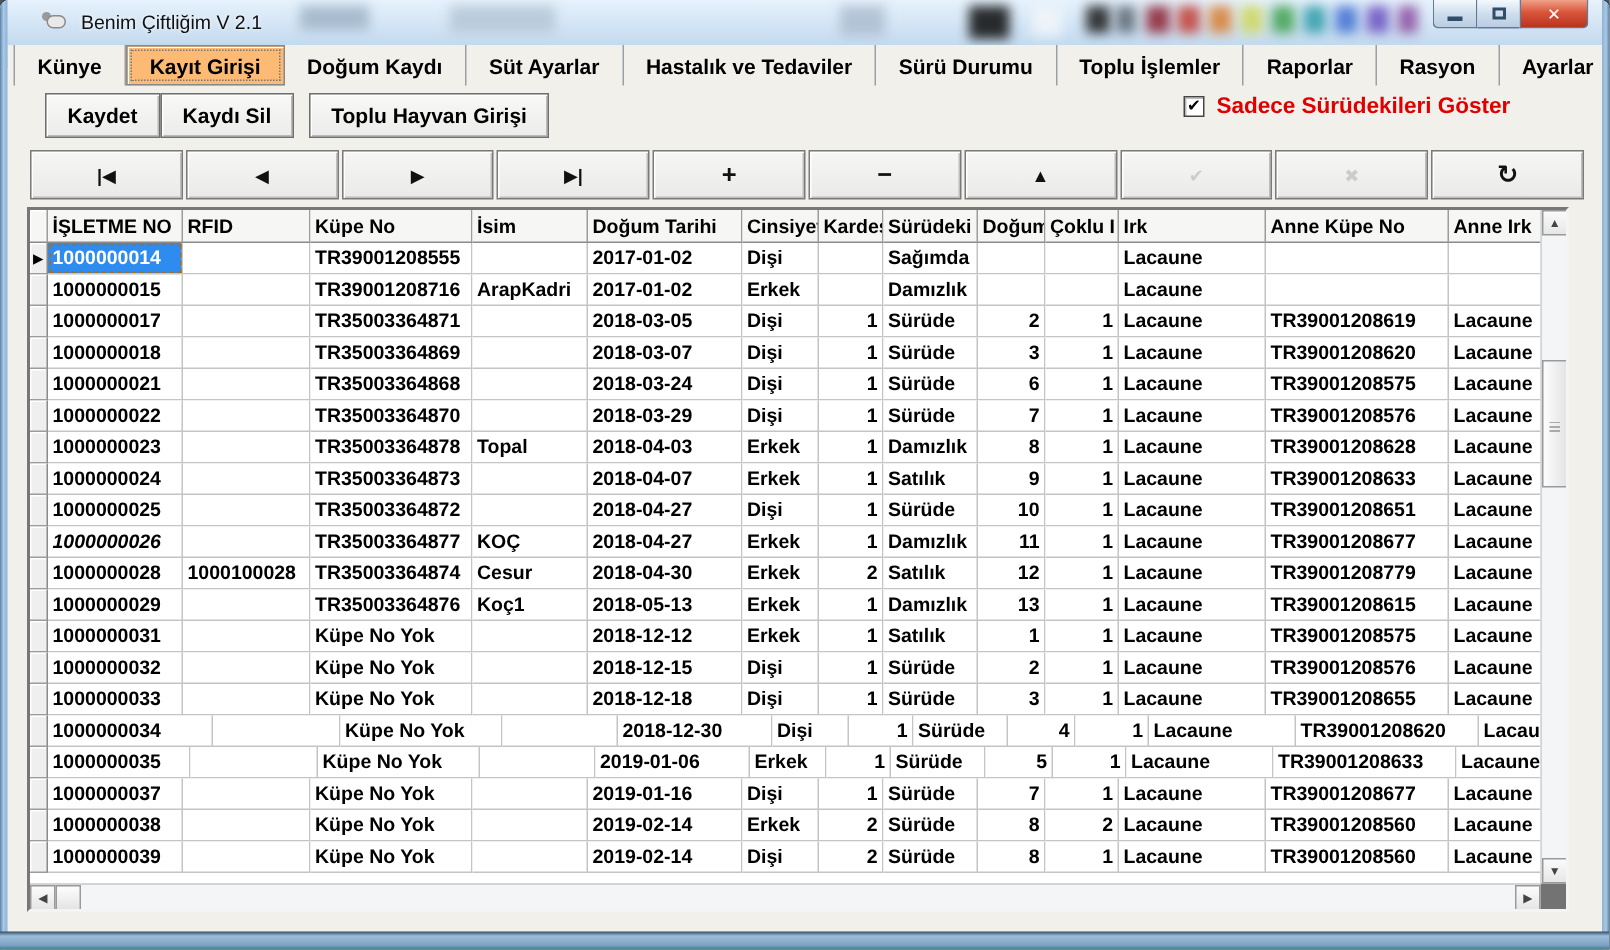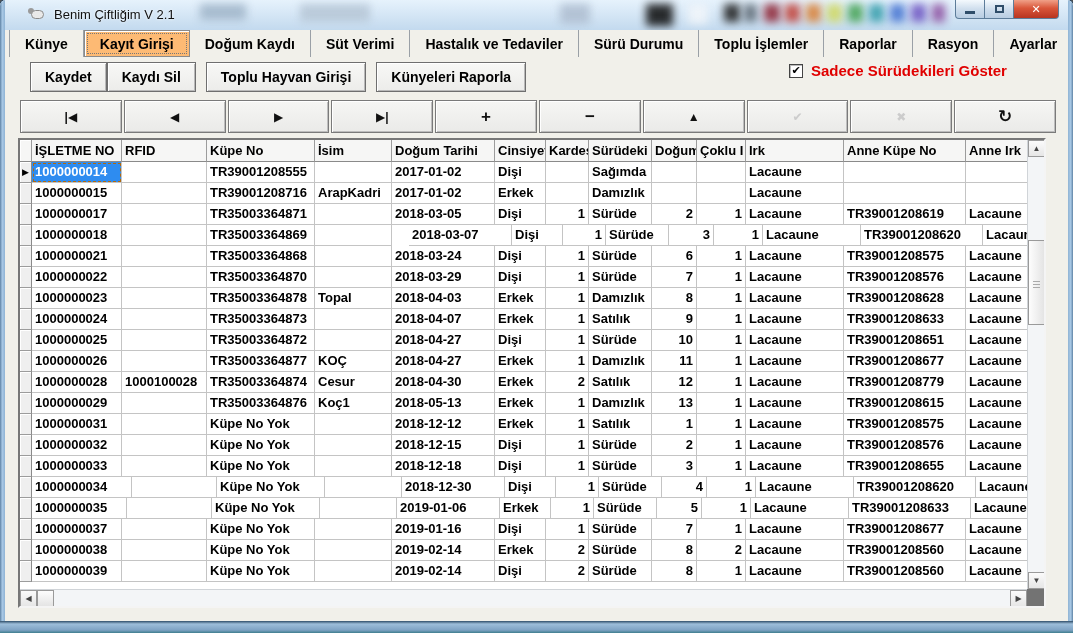--- a/index.html
+++ b/index.html
@@ -139,34 +139,33 @@
       <div class="wbtn close">
           <span>✕</span>
         </div>
     </div>
   </div>
 
   <div id="tab-bar">
       <div class="tab">Künye</div>
       <div class="tab active">Kayıt Girişi</div>
       <div class="tab">Doğum Kaydı</div>
-      <div class="tab">Süt Verimi</div>
+      <div class="tab">Süt Ayarlar</div>
       <div class="tab">Hastalık ve Tedaviler</div>
       <div class="tab">Sürü Durumu</div>
       <div class="tab">Toplu İşlemler</div>
       <div class="tab">Raporlar</div>
       <div class="tab">Rasyon</div>
       <div class="tab">Ayarlar</div>
     </div>
 
   <div id="action-row">
       <div class="btn">Kaydet</div>
       <div class="btn">Kaydı Sil</div>
       <div class="btn sp">Toplu Hayvan Girişi</div>
-      <div class="btn sp">Künyeleri Raporla</div>
     </div>
 
   <div id="filter-box">
     <div id="herd-checkbox" class="checked">
         <span class="mark">✔</span>
       </div>
     <div id="herd-label" style="color: rgb(224, 0, 0);">Sadece Sürüdekileri Göster</div>
   </div>
 
   <div id="navigator">
@@ -250,21 +249,21 @@
             <div class="gcell" style="width: 98px;">Lacaune</div>
             <div class="gcell" style="width: 122px;">TR39001208619</div>
             <div class="gcell" style="width: 70px;">Lacaune</div>
           </div>
           <div class="grow">
             <div class="gcell ind"></div>
             <div class="gcell" style="width: 90px;">1000000018</div>
             <div class="gcell" style="width: 85px;"></div>
             <div class="gcell" style="width: 108px;">TR35003364869</div>
             <div class="gcell" style="width: 77px;"></div>
-            <div class="gcell" style="width: 103px; margin-left: 17px;">2018-03-07</div>
+            <div class="gcell" style="width: 103px;">2018-03-07</div>
             <div class="gcell" style="width: 51px;">Dişi</div>
             <div class="gcell num" style="width: 43px;">1</div>
             <div class="gcell" style="width: 63px;">Sürüde</div>
             <div class="gcell num" style="width: 45px;">3</div>
             <div class="gcell num" style="width: 49px;">1</div>
             <div class="gcell" style="width: 98px;">Lacaune</div>
             <div class="gcell" style="width: 122px;">TR39001208620</div>
             <div class="gcell" style="width: 70px;">Lacaune</div>
           </div>
           <div class="grow">
@@ -342,21 +341,21 @@
             <div class="gcell num" style="width: 43px;">1</div>
             <div class="gcell" style="width: 63px;">Sürüde</div>
             <div class="gcell num" style="width: 45px;">10</div>
             <div class="gcell num" style="width: 49px;">1</div>
             <div class="gcell" style="width: 98px;">Lacaune</div>
             <div class="gcell" style="width: 122px;">TR39001208651</div>
             <div class="gcell" style="width: 70px;">Lacaune</div>
           </div>
           <div class="grow">
             <div class="gcell ind"></div>
-            <div class="gcell" style="width: 90px;">1000000026</div>
+            <div class="gcell" style="width: 90px; font-style: italic;">1000000026</div>
             <div class="gcell" style="width: 85px;"></div>
             <div class="gcell" style="width: 108px;">TR35003364877</div>
             <div class="gcell" style="width: 77px;">KOÇ</div>
             <div class="gcell" style="width: 103px;">2018-04-27</div>
             <div class="gcell" style="width: 51px;">Erkek</div>
             <div class="gcell num" style="width: 43px;">1</div>
             <div class="gcell" style="width: 63px;">Damızlık</div>
             <div class="gcell num" style="width: 45px;">11</div>
             <div class="gcell num" style="width: 49px;">1</div>
             <div class="gcell" style="width: 98px;">Lacaune</div>
@@ -438,21 +437,21 @@
             <div class="gcell num" style="width: 43px;">1</div>
             <div class="gcell" style="width: 63px;">Sürüde</div>
             <div class="gcell num" style="width: 45px;">3</div>
             <div class="gcell num" style="width: 49px;">1</div>
             <div class="gcell" style="width: 98px;">Lacaune</div>
             <div class="gcell" style="width: 122px;">TR39001208655</div>
             <div class="gcell" style="width: 70px;">Lacaune</div>
           </div>
           <div class="grow">
             <div class="gcell ind"></div>
-            <div class="gcell" style="width: 100px;">1000000034</div>
+            <div class="gcell" style="width: 110px;">1000000034</div>
             <div class="gcell" style="width: 85px;"></div>
             <div class="gcell" style="width: 108px;">Küpe No Yok</div>
             <div class="gcell" style="width: 77px;"></div>
             <div class="gcell" style="width: 103px;">2018-12-30</div>
             <div class="gcell" style="width: 51px;">Dişi</div>
             <div class="gcell num" style="width: 43px;">1</div>
             <div class="gcell" style="width: 63px;">Sürüde</div>
             <div class="gcell num" style="width: 45px;">4</div>
             <div class="gcell num" style="width: 49px;">1</div>
             <div class="gcell" style="width: 98px;">Lacaune</div>

